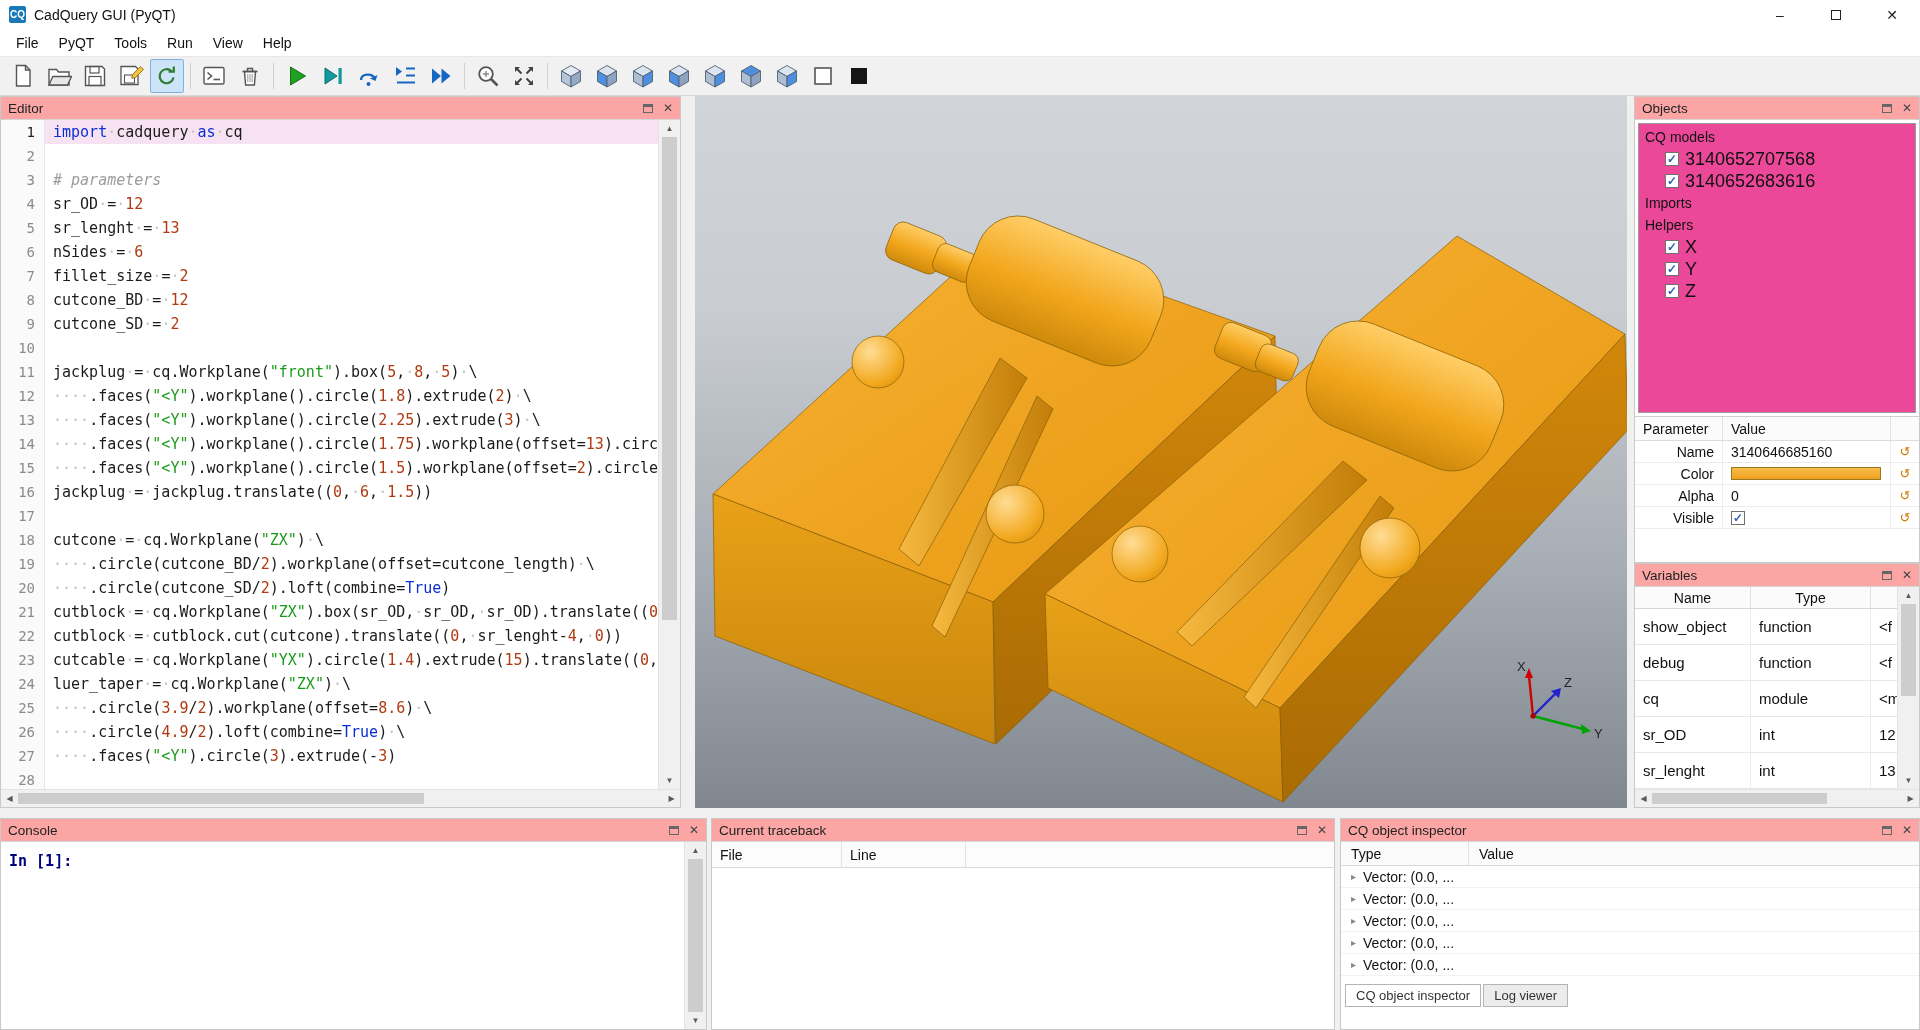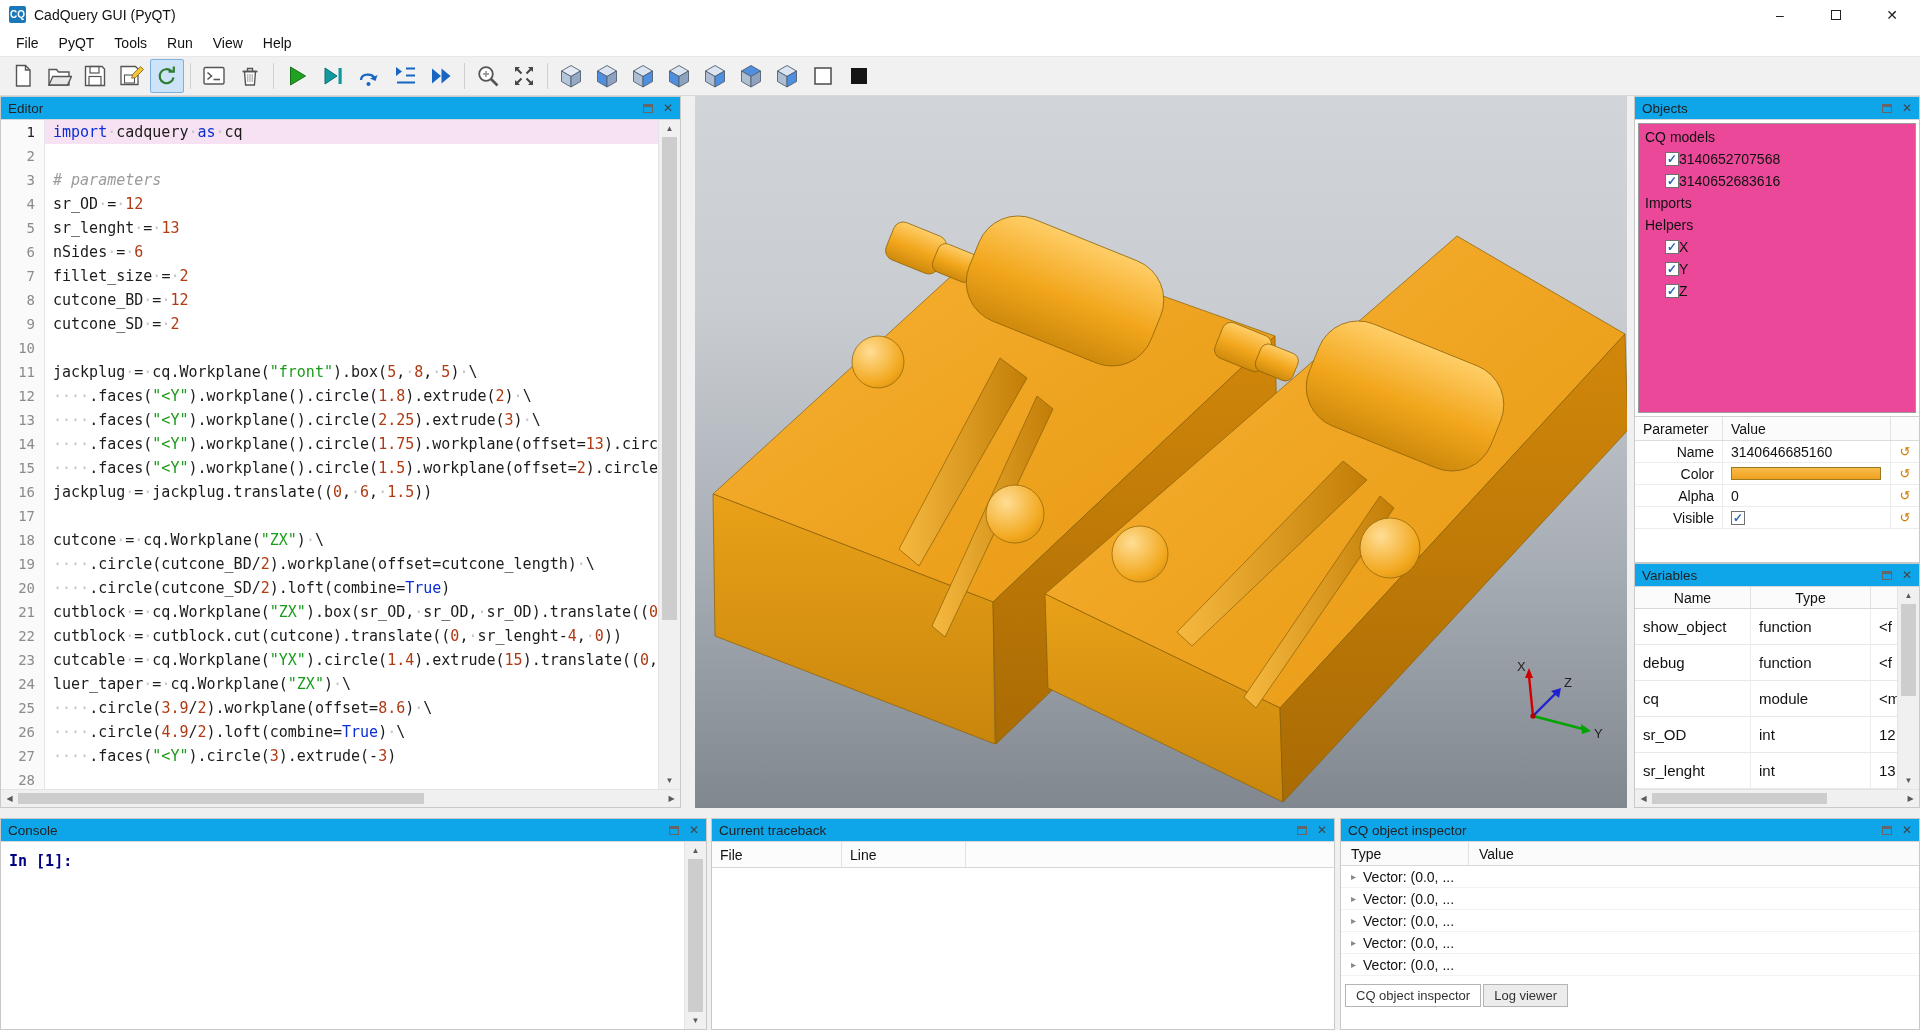--- a/index.html
+++ b/index.html
@@ -18,21 +18,21 @@
 .menu-item{padding:3px 10px;font-size:14px}
 .toolbar{height:40px;background:#f1f1f1;border-top:1px solid #e8e8e8;border-bottom:1px solid #d9d9d9;
   display:flex;align-items:center;padding-left:5px}
 .tb-btn{width:34px;height:34px;display:flex;align-items:center;justify-content:center;
   border:1px solid transparent;border-radius:2px;margin:0 1px}
 .tb-btn svg{width:26px;height:26px}
 .tb-btn.toggled{background:#cde3f7;border-color:#7fb0dd}
 .tb-sep{width:1px;height:26px;background:#d0d0d0;margin:0 5px}
 
 .panel{background:#fff;border:1px solid #c9c9c9;display:flex;flex-direction:column;overflow:hidden}
-.panel-title{height:23px;background:#0ea5e9;border-bottom:1px solid #d6d6d6;display:flex;
+.panel-title{height:23px;background:#fca5a5;border-bottom:1px solid #d6d6d6;display:flex;
   align-items:center;padding:0 7px;font-size:13.5px;color:#222;flex:0 0 auto}
 .pt-spacer{flex:1}
 .float-ic{width:10px;height:9px;border:1px solid #666;border-top-width:3px;margin-right:10px}
 .close-ic{font-size:12px;color:#444;line-height:1}
 
 .main-row{display:flex;height:712px}
 .splitter-v{background:#f0f0f0}
 
 .editor{width:681px}
 .editor-body{display:flex;height:671px;overflow:hidden}
@@ -57,21 +57,21 @@
 
 .viewport{width:932px;height:712px;position:relative;
   background:linear-gradient(180deg,#d1d5d9 0%,#c9cdd2 30%,#a8aeb5 65%,#81878e 100%)}
 .viewport svg{width:100%;height:100%;display:block}
 
 .right-col{width:286px;display:flex;flex-direction:column}
 .objects{height:467px}
 .tree-wrap{height:296px;padding:3px;flex:0 0 auto}
 .tree-box{height:100%;border:1px solid #9a9a9a;background:#ec4899;overflow:hidden;padding-top:2px}
 .tree-group{height:22px;line-height:22px;padding-left:6px;font-size:14px}
-.tree-item{height:22px;display:flex;align-items:center;padding-left:26px;font-size:14px;}
+.tree-item{height:22px;display:flex;align-items:center;padding-left:26px;font-size:18px;gap:6px}
 .cb{width:14px;height:14px;border:1px solid #707070;background:#fff;display:inline-flex;
   align-items:center;justify-content:center;flex:0 0 auto}
 .cb.checked::after{content:"✓";font-size:12px;color:#2d64b8;font-weight:bold;line-height:1}
 
 .props{flex:1;display:flex;flex-direction:column;border-top:1px solid #cfcfcf}
 .props-header{display:flex;height:24px;background:#fbfbfb;border-bottom:1px solid #dcdcdc;font-size:14px}
 .props-header div{display:flex;align-items:center;padding-left:8px;border-right:1px solid #e2e2e2}
 .ph-param{width:88px}.ph-value{flex:1}.ph-btn{width:28px;border-right:none!important}
 .prop-row{display:flex;height:22px;border-bottom:1px solid #ececec;font-size:14px}
 .prop-name{width:88px;display:flex;align-items:center;justify-content:flex-end;

